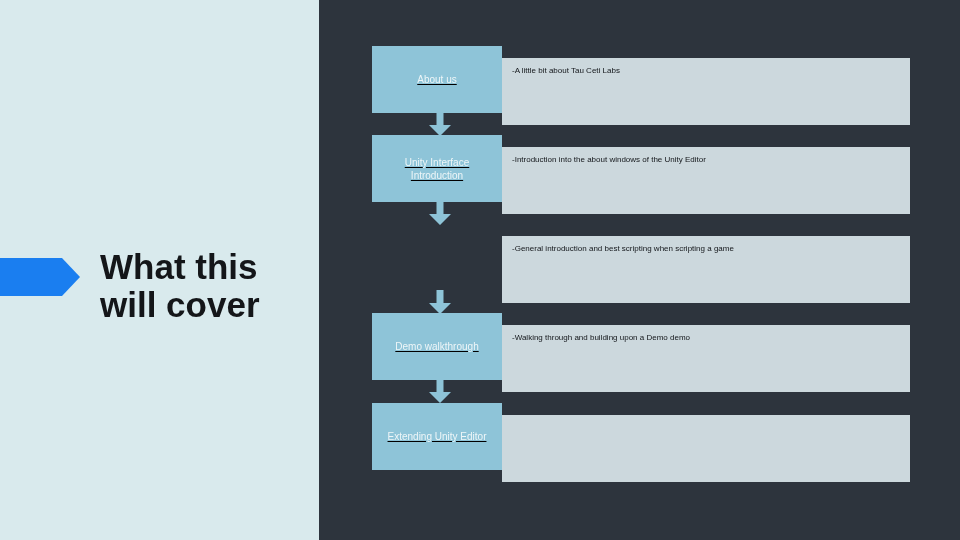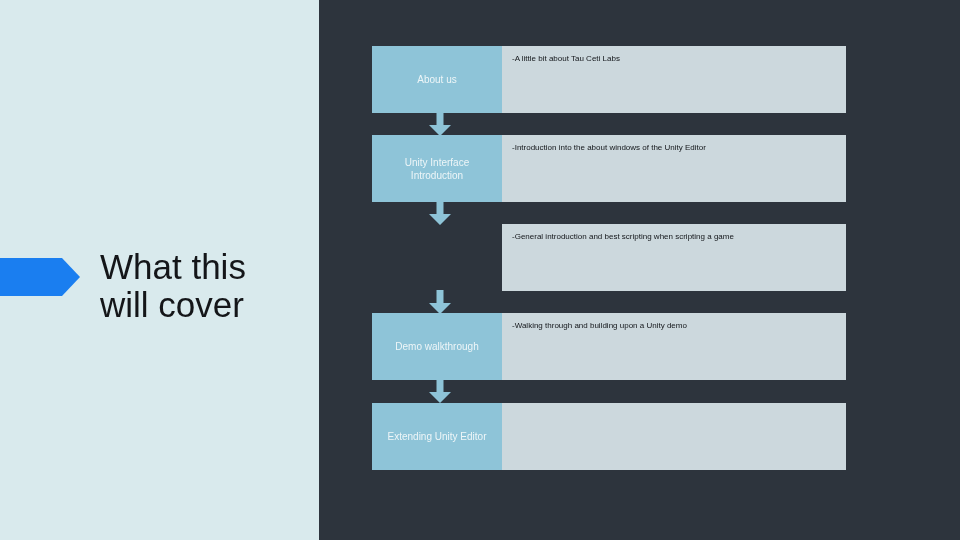--- a/index.html
+++ b/index.html
@@ -36,21 +36,21 @@
 
   
   #section-title {
     position: absolute;
     left: 100px;
     top: 248px;
     width: 210px;
     color: #141619;
     font-size: 35px;
     line-height: 38px;
-    font-weight: 400;
+    font-weight: 700;
     letter-spacing: 0px;
   }
   #section-title .line {
     display: block;
     white-space: nowrap;
   }
 
   
   #diagram {
     position: absolute;
@@ -77,34 +77,35 @@
     left: 0;
     top: 0;
     width: 130px;
     height: 67px;
     background: #8ec4d8;
     display: flex;
     align-items: center;
     justify-content: center;
     box-sizing: border-box;
     padding: 12px 6px;
+    text-decoration: underline;
   }
   .label-box .label-text {
     color: #eef6f8;
     font-size: 10px;
     line-height: 13px;
     text-align: center;
     white-space: pre-line;
   }
 
   .desc-box {
     position: absolute;
     left: 130px;
-    top: 0;
-    width: 344px;
+    top: 12px;
+    width: 408px;
     height: 67px;
     background: #ccd8dd;
     box-sizing: border-box;
     padding: 7px 10px 0 10px;
   }
   .desc-box .desc-text {
     color: #13161a;
     font-size: 8px;
     line-height: 11px;
     display: block;
@@ -181,21 +182,21 @@
     <svg width="22" height="24" viewBox="0 0 22 24" xmlns="http://www.w3.org/2000/svg">
       <polygon points="7.5,0 14.5,0 14.5,13 22,13 11,24 0,13 7.5,13" fill="#8ec4d8"></polygon>
     </svg>
   </div>
 
   <div class="row r3">
     <div class="label-box">
       <span class="label-text">Demo walkthrough</span>
     </div>
     <div class="desc-box">
-      <span class="desc-text">-Walking through and building upon a Unity demo</span>
+      <span class="desc-text">-Walking through and building upon a Demo demo</span>
     </div>
   </div>
 
   <div class="connector c3">
     <svg width="22" height="24" viewBox="0 0 22 24" xmlns="http://www.w3.org/2000/svg">
       <polygon points="7.5,0 14.5,0 14.5,13 22,13 11,24 0,13 7.5,13" fill="#8ec4d8"></polygon>
     </svg>
   </div>
 
   <div class="row r4">

